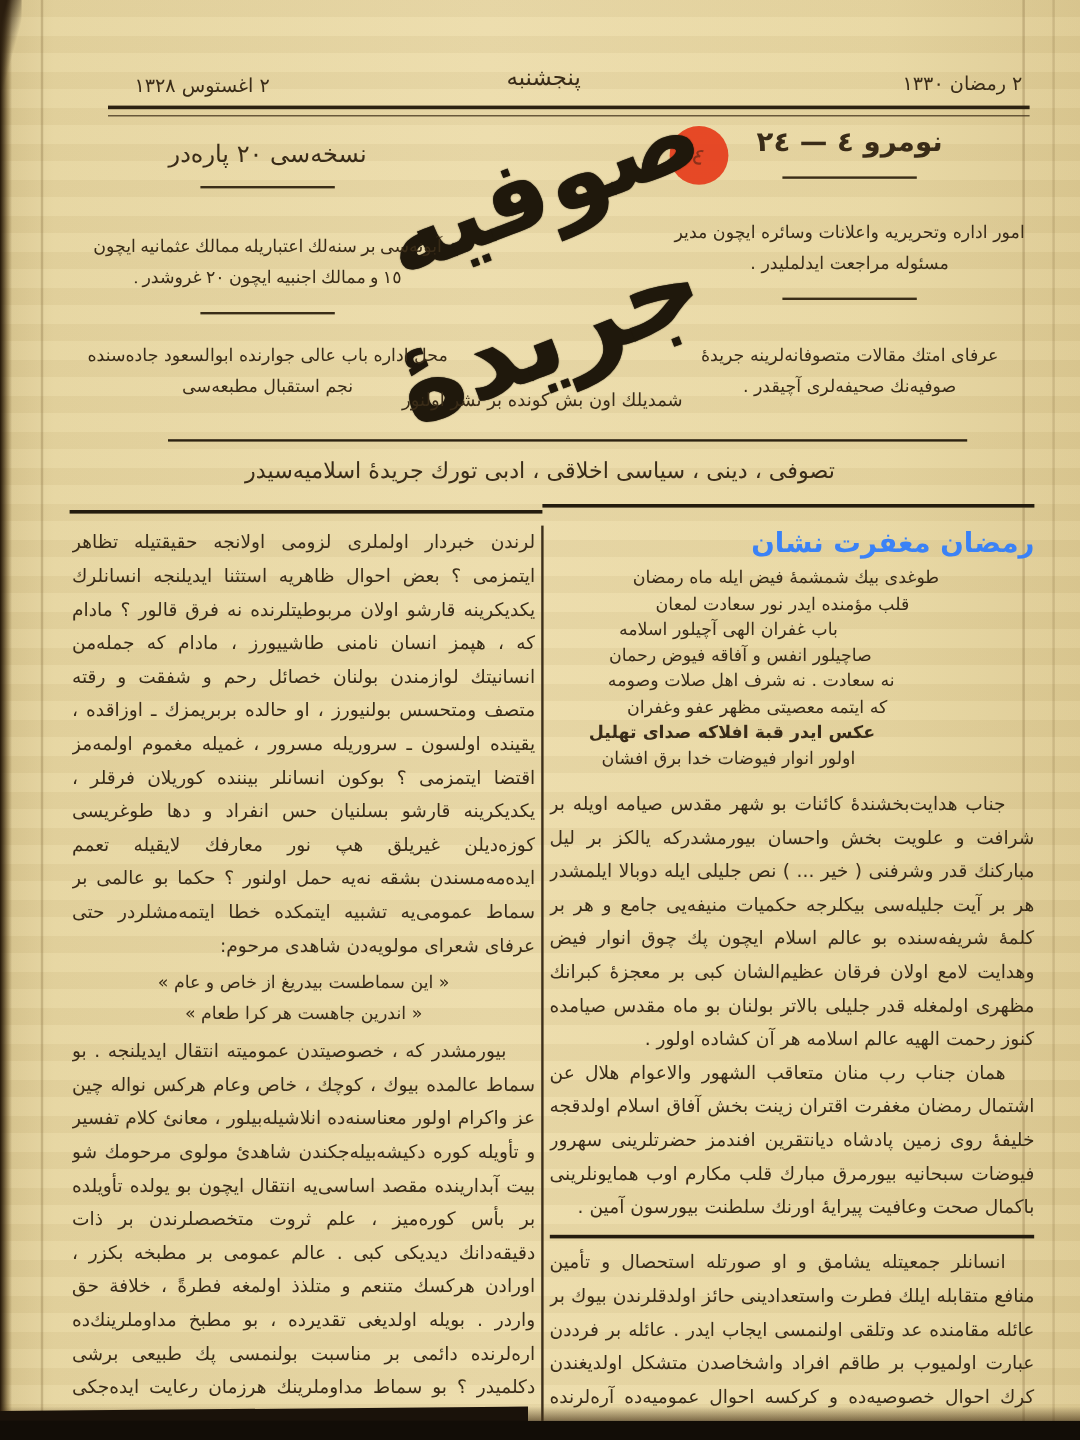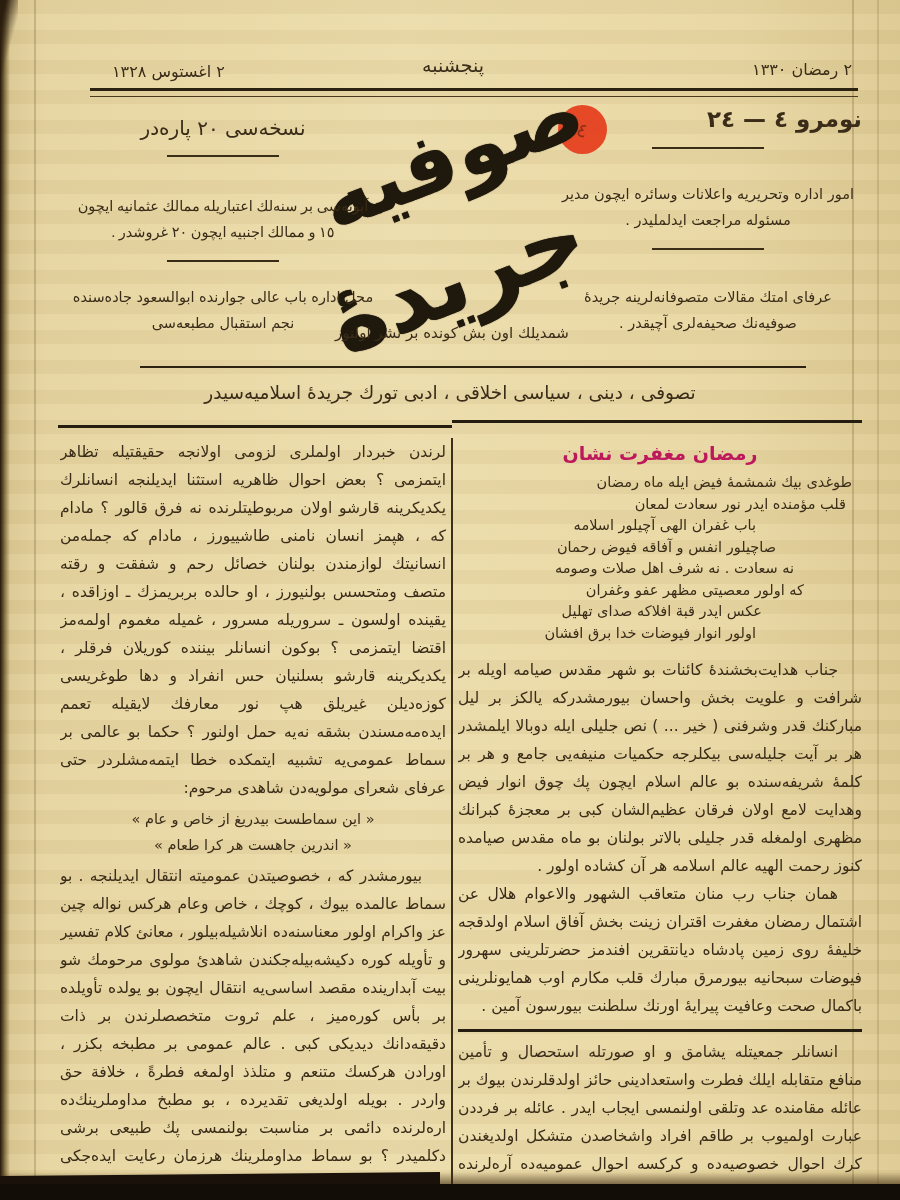--- a/index.html
+++ b/index.html
@@ -28,21 +28,21 @@
 
   
   .date-hijri{position:absolute;right:48px;top:60px;font-size:16px;}
   .date-day{position:absolute;left:398px;top:54px;width:110px;text-align:center;font-size:19px;}
   .date-rumi{position:absolute;left:112px;top:62px;font-size:16px;}
   .rule-top{position:absolute;left:90px;top:88px;width:768px;height:5px;
     border-top:3px solid #2c2212;border-bottom:1px solid #4a3a22;}
 
   
   .mast-right{position:absolute;right:38px;top:106px;width:308px;text-align:center;}
-  .issue-line{font-size:23px;font-weight:bold;letter-spacing:1px;text-align:right;}
+  .issue-line{font-size:23px;font-weight:bold;letter-spacing:1px;}
   .short-rule{width:112px;height:2px;background:#3a2d18;margin:15px auto 0;}
   .mast-note{font-size:14.5px;line-height:1.8;padding:0 4px;}
   .mast-right .mast-note.first{margin-top:32px;}
   .mast-right .mast-note.second{margin-top:34px;}
   .mast-left{position:absolute;left:66px;top:116px;width:314px;text-align:center;}
   .price-line{font-size:20px;font-weight:normal;}
   .mast-left .mast-note.first{margin-top:36px;font-family:Liberation Serif, serif;}
   .mast-left .mast-note.second{margin-top:22px;}
   .stamp{position:absolute;left:558px;top:105px;width:49px;height:49px;border-radius:50%;
     background:#e63e1d;opacity:.93;display:flex;align-items:center;justify-content:center;}
@@ -59,30 +59,30 @@
   .subtitle{position:absolute;left:100px;top:382px;width:700px;text-align:center;font-size:18.5px;}
   .rule-dbl-r{position:absolute;left:452px;top:420px;width:410px;height:3px;background:#241c0e;}
   .rule-dbl-l{position:absolute;left:58px;top:425px;width:394px;height:3px;background:#241c0e;}
 
   
   .divider{position:absolute;left:451px;top:438px;width:2px;height:746px;background:#3c2f1b;}
   .col{position:absolute;top:438px;height:746px;overflow:hidden;font-size:15.5px;line-height:28px;
     text-align:justify;}
   .col-right{right:38px;width:404px;}
   .col-left{left:60px;width:386px;}
-  .article-title{text-align:center;font-weight:bold;font-size:19px;line-height:30px;margin-bottom:4px;color:#be185d;}
-  .poem{font-size:14.5px;line-height:21.5px;margin-bottom:12px;text-align:right;}
+  .article-title{text-align:right;font-weight:bold;font-size:23px;line-height:30px;margin-bottom:4px;color:#3b82f6;}
+  .poem{font-size:14.5px;line-height:21.5px;margin-bottom:12px;text-align:center;}
   .poem-line{white-space:nowrap;}
   .poem .poem-line:nth-child(1){margin-right:10px;}
   .poem .poem-line:nth-child(2){margin-right:16px;}
   .poem .poem-line:nth-child(3){margin-right:106px;}
   .poem .poem-line:nth-child(4){margin-right:86px;}
   .poem .poem-line:nth-child(5){margin-right:68px;}
   .poem .poem-line:nth-child(6){margin-right:58px;}
-  .poem .poem-line:nth-child(7){margin-right:100px;}
+  .poem .poem-line:nth-child(7){margin-right:100px;font-weight:bold;}
   .poem .poem-line:nth-child(8){margin-right:106px;}
   .para{text-indent:24px;}
   .para.no-indent{text-indent:0;}
   .col-rule{height:3px;background:#241c0e;margin:9px 0 6px;}
   .quote-header{text-align:center;font-size:16px;line-height:30px;}
   .couplet{text-align:center;font-size:14.5px;line-height:26px;margin:4px 0;}
   .couplet-line{text-align:center;}
 </style>
 </head>
 <body>
@@ -134,21 +134,21 @@
   <div class="divider"></div>
 
   <div class="col col-right">
     <div class="article-title">رمضان مغفرت نشان</div>
     <div class="poem">
         <div class="poem-line">طوغدى بيك شمشمهٔ فيض ايله ماه رمضان</div>
         <div class="poem-line">قلب مؤمنده ايدر نور سعادت لمعان</div>
         <div class="poem-line">باب غفران الهى آچيلور اسلامه</div>
         <div class="poem-line">صاچيلور انفس و آفاقه فيوض رحمان</div>
         <div class="poem-line">نه سعادت . نه شرف اهل صلات وصومه</div>
-        <div class="poem-line">كه اولور معصيتى مظهر عفو وغفران</div>
+        <div class="poem-line">كه ايتمه معصيتى مظهر عفو وغفران</div>
         <div class="poem-line">عكس ايدر قبة افلاكه صداى تهليل</div>
         <div class="poem-line">اولور انوار فيوضات خدا برق افشان</div>
       </div>
     <div class="para">جناب هدايت‌بخشندهٔ كائنات بو شهر مقدس صيامه اويله بر شرافت و علويت بخش واحسان بيورمشدركه يالكز بر ليل مباركنك قدر وشرفنى ( خير ... ) نص جليلى ايله دوبالا ايلمشدر هر بر آيت جليله‌سى بيكلرجه حكميات منيفه‌يى جامع و هر بر كلمهٔ شريفه‌سنده بو عالم اسلام ايچون پك چوق انوار فيض وهدايت لامع اولان فرقان عظيم‌الشان كبى بر معجزهٔ كبرانك مظهرى اولمغله قدر جليلى بالاتر بولنان بو ماه مقدس صيامده كنوز رحمت الهيه عالم اسلامه هر آن كشاده اولور .</div>
     <div class="para">همان جناب رب منان متعاقب الشهور والاعوام هلال عن اشتمال رمضان مغفرت اقتران زينت بخش آفاق اسلام اولدقجه خليفهٔ روى زمين پادشاه ديانتقرين افندمز حضرتلرينى سهرور فيوضات سبحانيه بيورمرق مبارك قلب مكارم اوب همايونلرينى باكمال صحت وعافيت پيرايهٔ اورنك سلطنت بيورسون آمين .</div>
     <div class="col-rule"></div>
     <div class="para">انسانلر جمعيتله يشامق و او صورتله استحصال و تأمين منافع متقابله ايلك فطرت واستعدادينى حائز اولدقلرندن بيوك بر عائله مقامنده عد وتلقى اولنمسى ايجاب ايدر . عائله بر فرددن عبارت اولميوب بر طاقم افراد واشخاصدن متشكل اولديغندن كرك احوال خصوصيه‌ده و كركسه احوال عموميه‌ده آره‌لرنده غايت قوى مناسبتلر ، رابطه‌لر بولنه‌جغى ده طبيعيدر . كرهٔ ارضى اسكان واعمار ايدن انسال و احفاد بشر اره‌سنده بو درجه قرابت ومناسبت بولوننجه ، يكديكرينك احوالندن ، خصوصات شخصيه</div>
   </div>
 
   <div class="col col-left">

